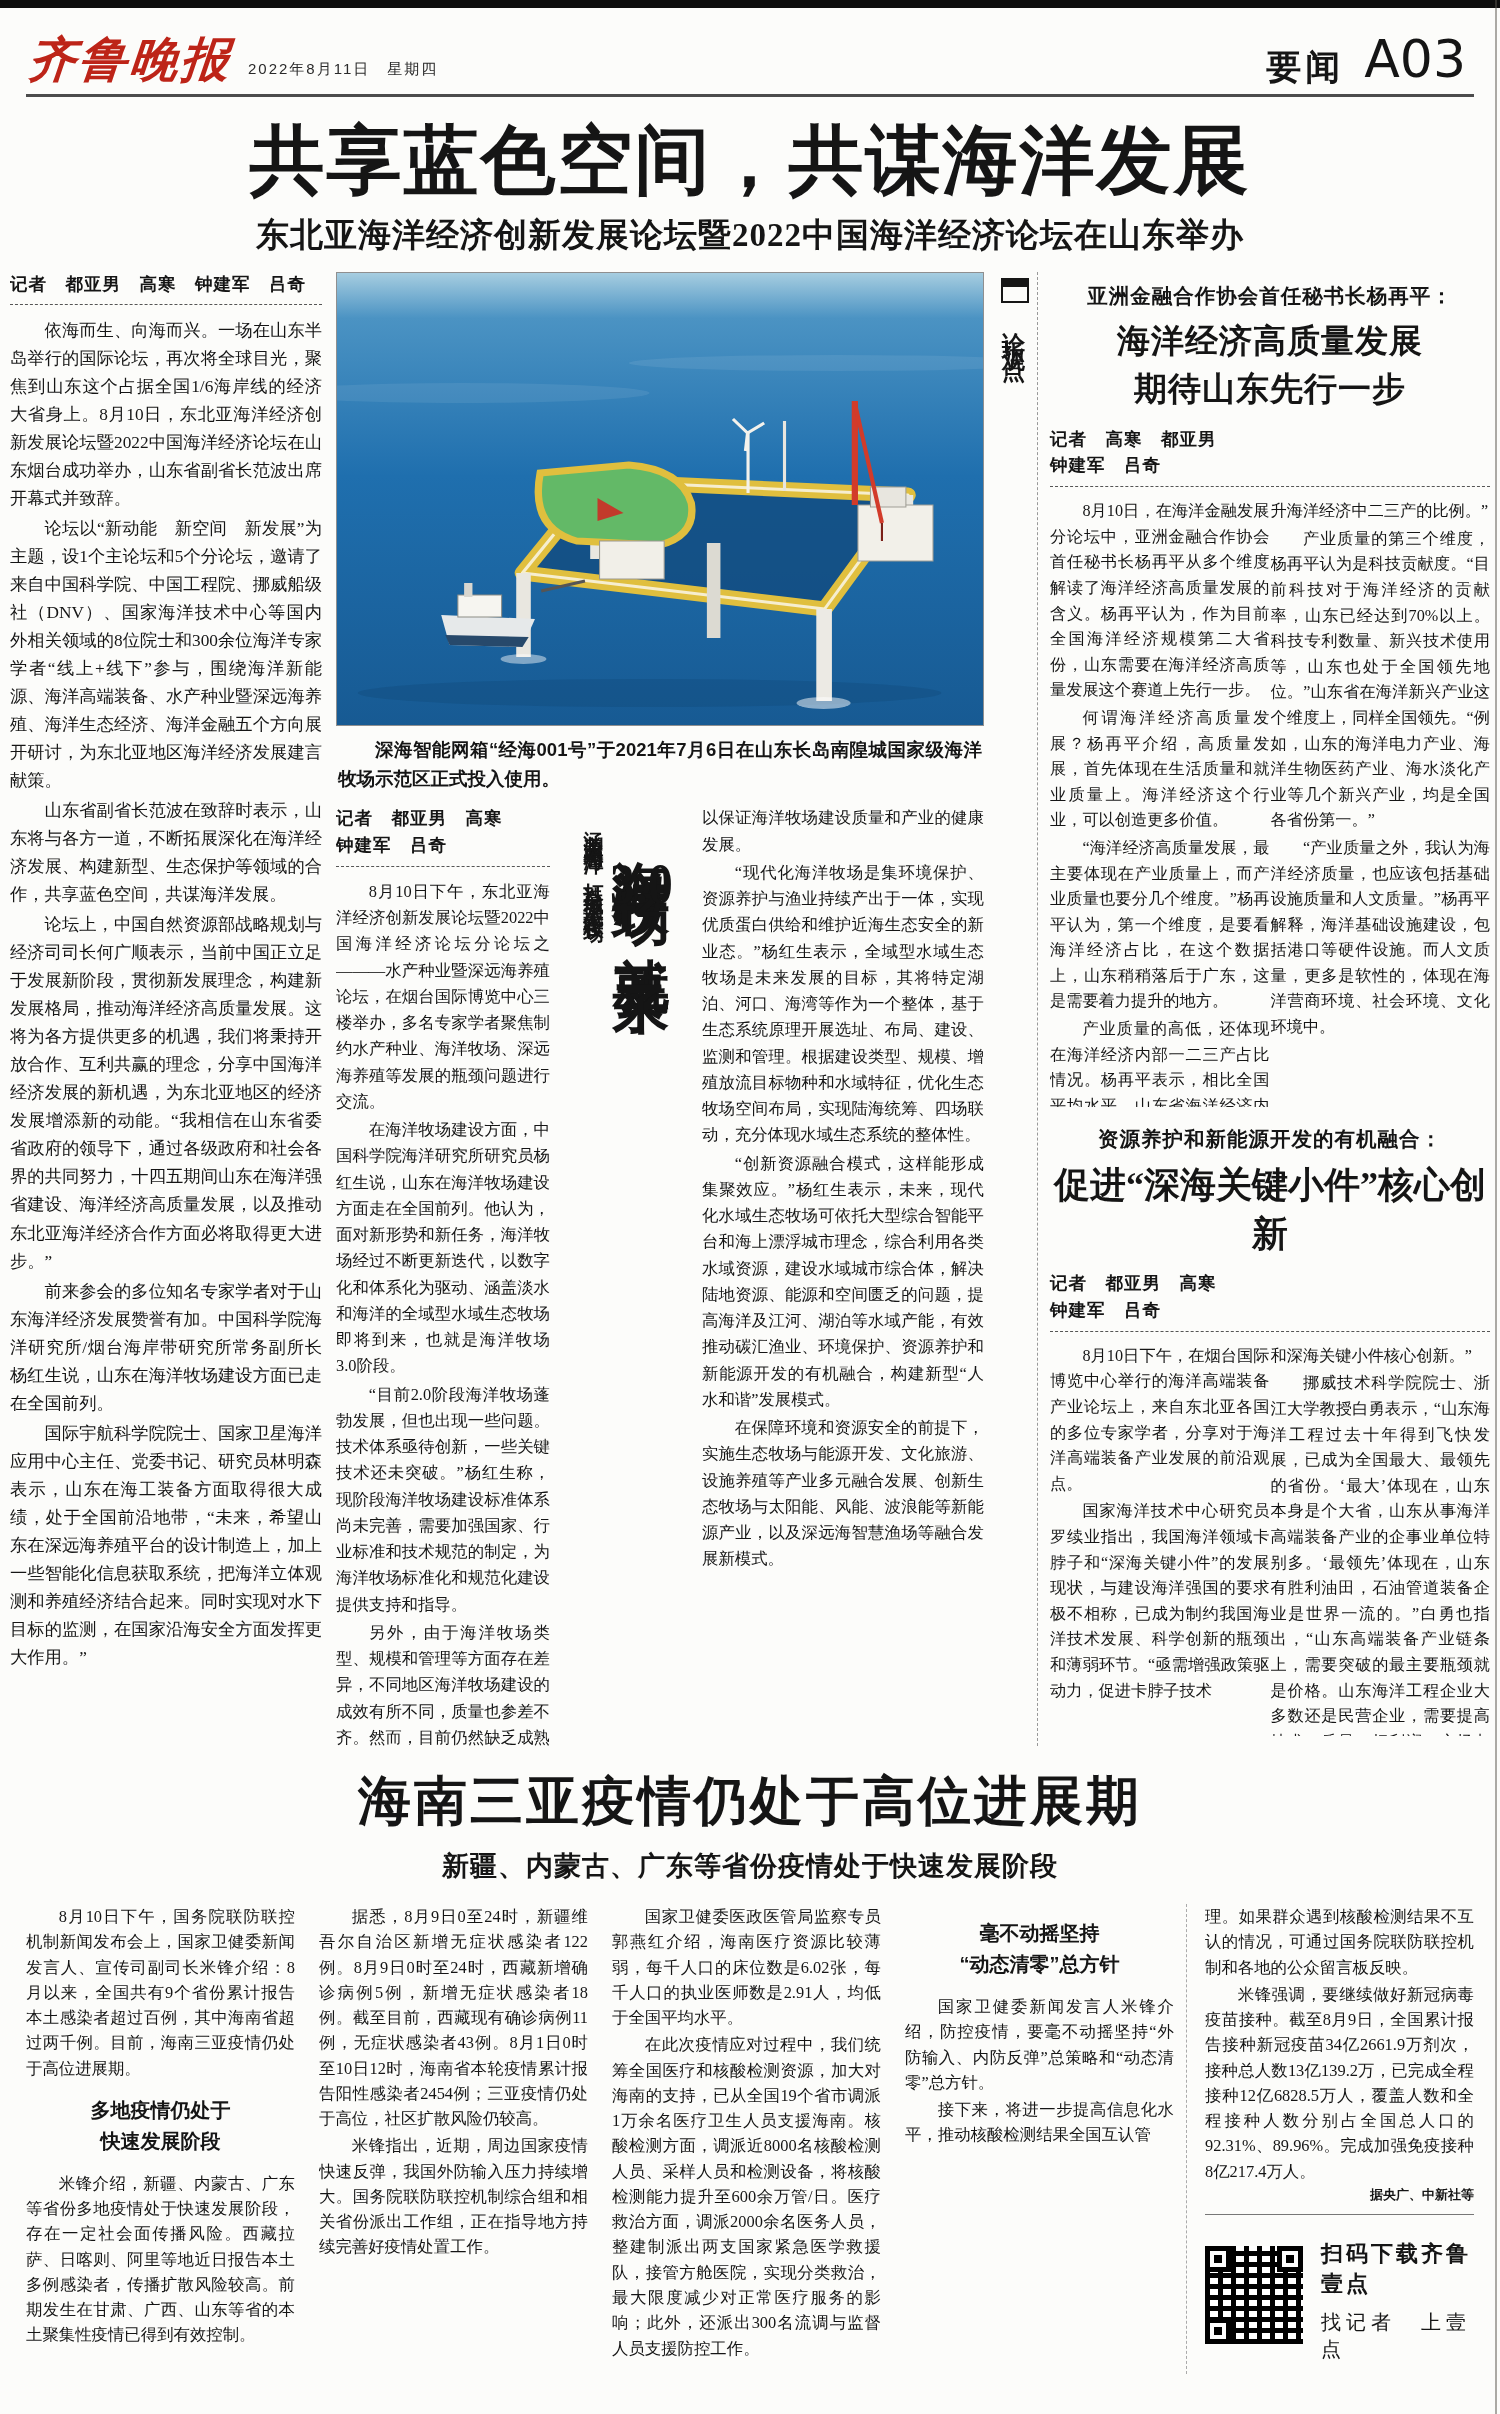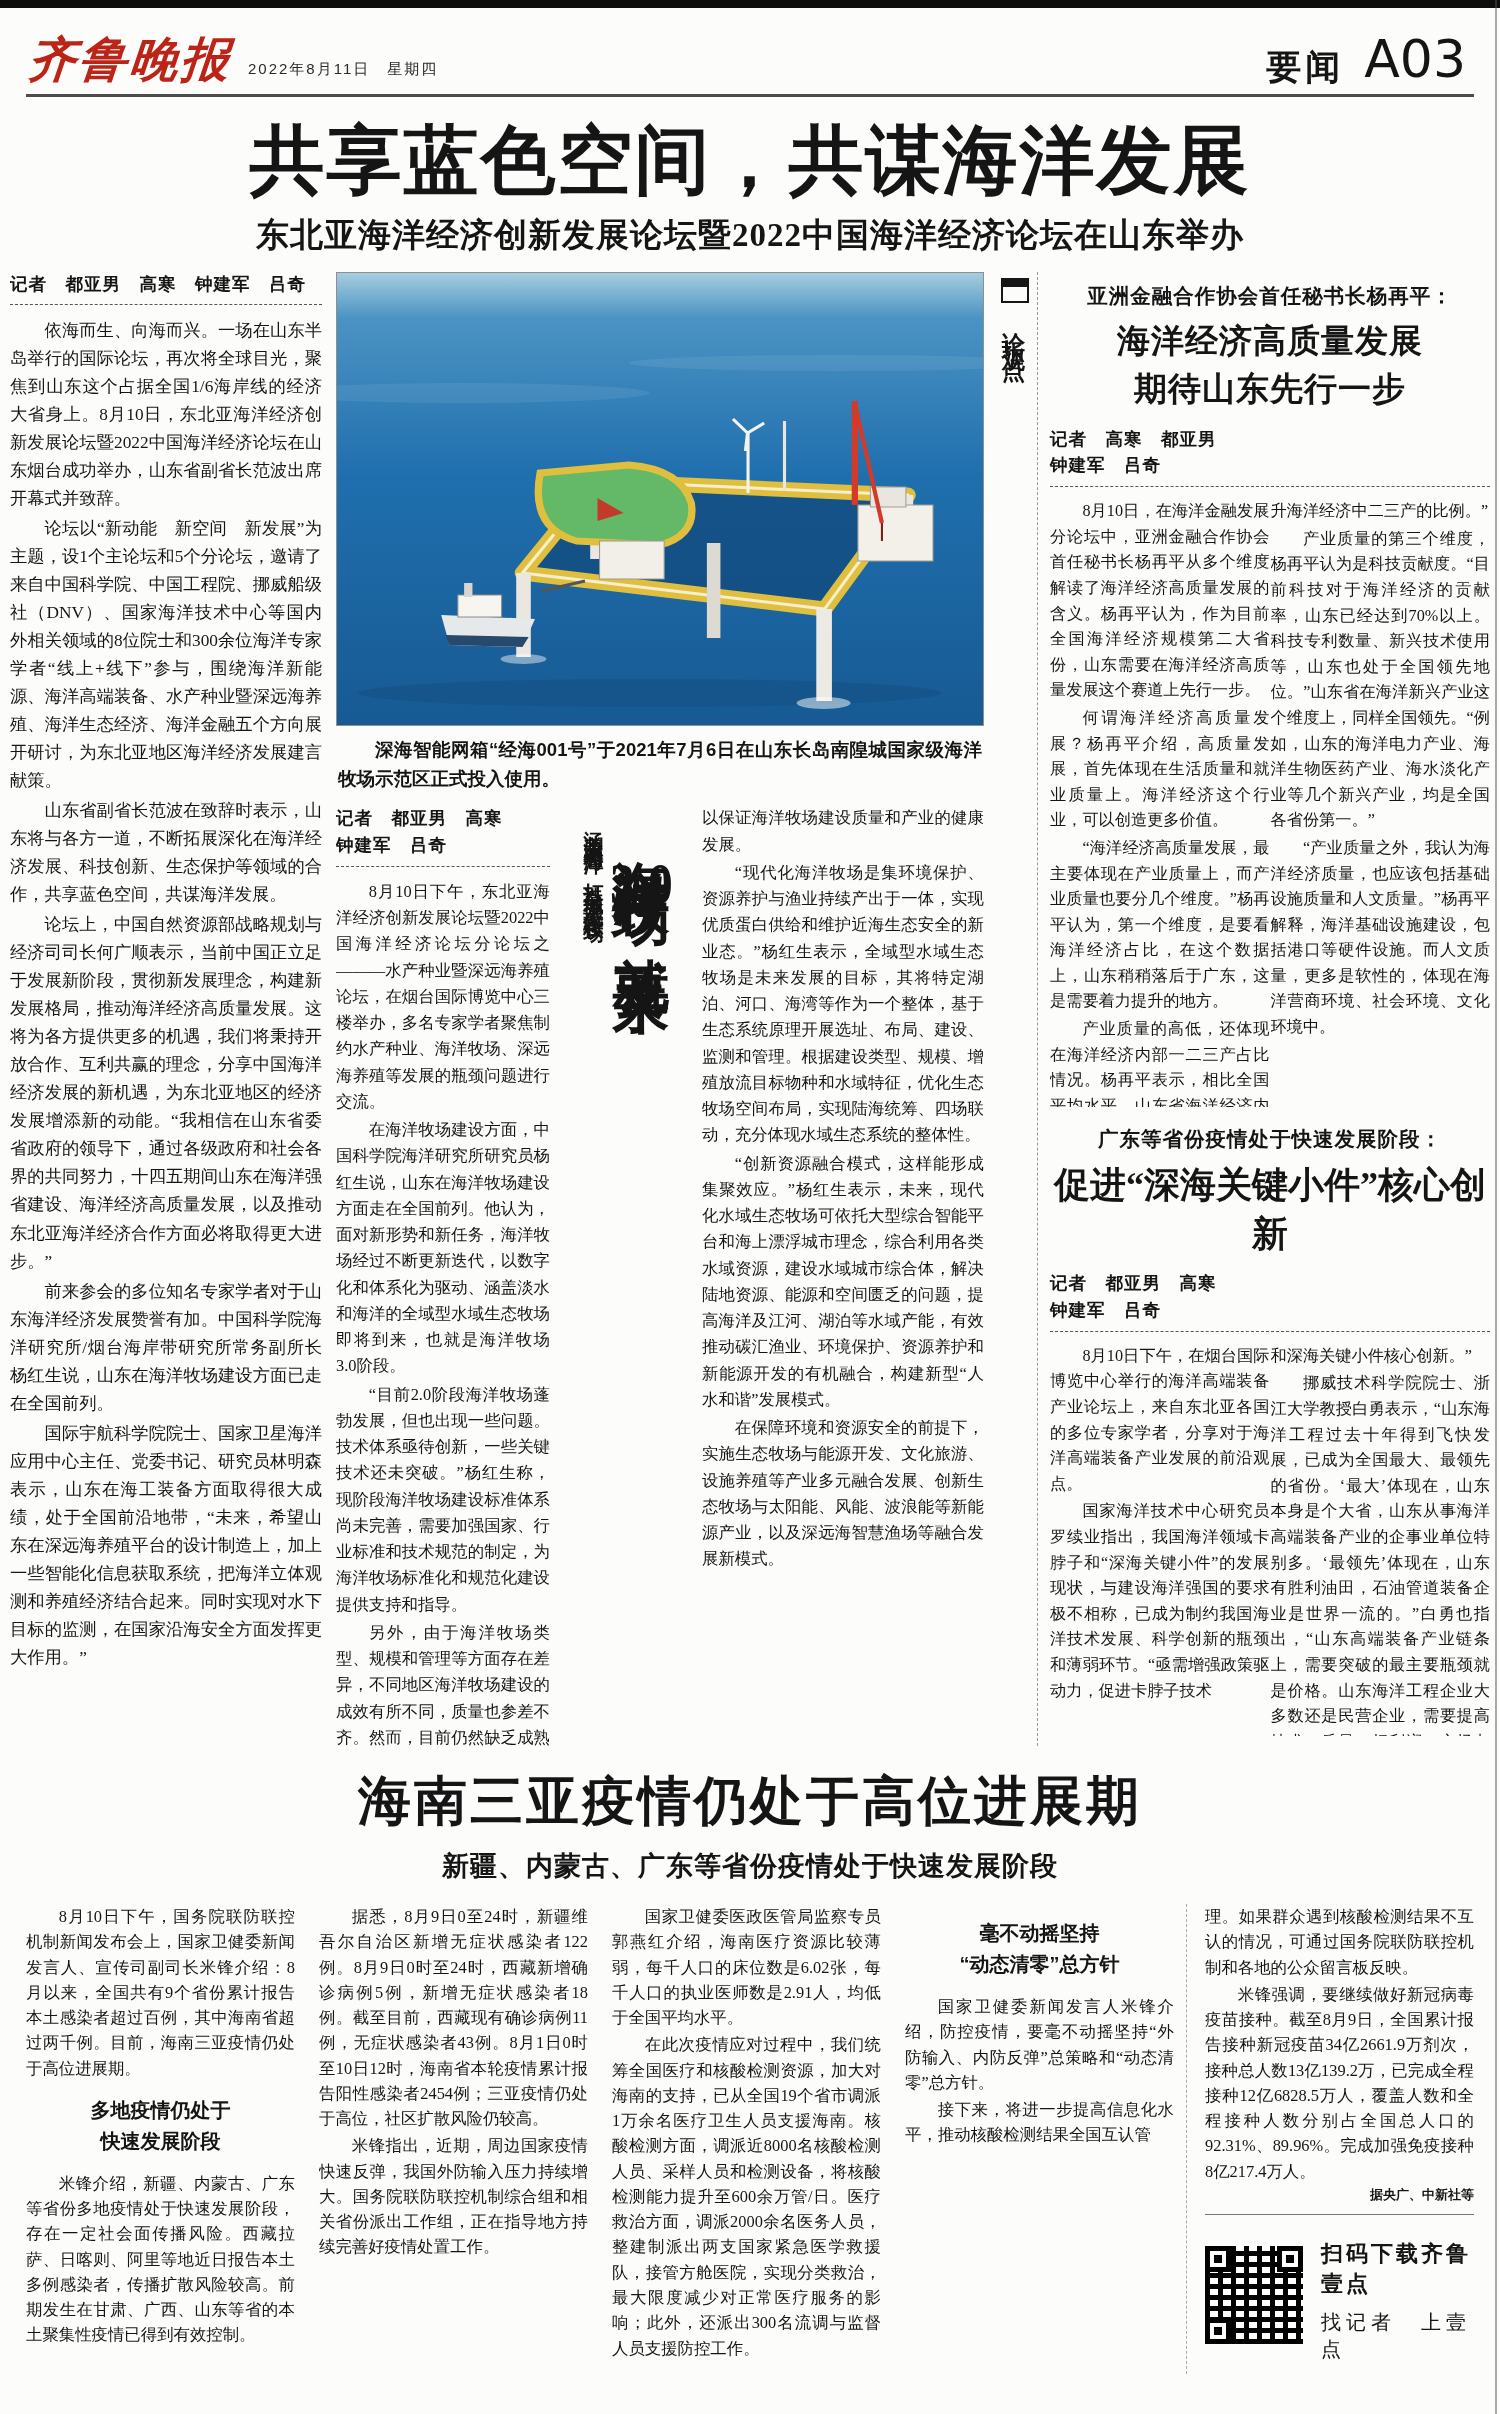--- a/index.html
+++ b/index.html
@@ -115,21 +115,21 @@
     <h2>东北亚海洋经济创新发展论坛暨2022中国海洋经济论坛在山东举办</h2>
   </section>
 
   <main class="top-grid">
 
     <aside class="col-left">
       <div class="byline">记者　都亚男　高寒　钟建军　吕奇</div>
       <div>
           <div class="li-p">依海而生、向海而兴。一场在山东半岛举行的国际论坛，再次将全球目光，聚焦到山东这个占据全国1/6海岸线的经济大省身上。8月10日，东北亚海洋经济创新发展论坛暨2022中国海洋经济论坛在山东烟台成功举办，山东省副省长范波出席开幕式并致辞。</div>
           <div class="li-p">论坛以“新动能　新空间　新发展”为主题，设1个主论坛和5个分论坛，邀请了来自中国科学院、中国工程院、挪威船级社（DNV）、国家海洋技术中心等国内外相关领域的8位院士和300余位海洋专家学者“线上+线下”参与，围绕海洋新能源、海洋高端装备、水产种业暨深远海养殖、海洋生态经济、海洋金融五个方向展开研讨，为东北亚地区海洋经济发展建言献策。</div>
-          <div class="li-p">山东省副省长范波在致辞时表示，山东将与各方一道，不断拓展深化在海洋经济发展、科技创新、生态保护等领域的合作，共享蓝色空间，共谋海洋发展。</div>
+          <div class="li-p">山东省副省长范波在致辞时表示，山东将与各方一道，不断拓展深化在海洋经济发展、构建新型、生态保护等领域的合作，共享蓝色空间，共谋海洋发展。</div>
           <div class="li-p">论坛上，中国自然资源部战略规划与经济司司长何广顺表示，当前中国正立足于发展新阶段，贯彻新发展理念，构建新发展格局，推动海洋经济高质量发展。这将为各方提供更多的机遇，我们将秉持开放合作、互利共赢的理念，分享中国海洋经济发展的新机遇，为东北亚地区的经济发展增添新的动能。“我相信在山东省委省政府的领导下，通过各级政府和社会各界的共同努力，十四五期间山东在海洋强省建设、海洋经济高质量发展，以及推动东北亚海洋经济合作方面必将取得更大进步。”</div>
           <div class="li-p">前来参会的多位知名专家学者对于山东海洋经济发展赞誉有加。中国科学院海洋研究所/烟台海岸带研究所常务副所长杨红生说，山东在海洋牧场建设方面已走在全国前列。</div>
           <div class="li-p">国际宇航科学院院士、国家卫星海洋应用中心主任、党委书记、研究员林明森表示，山东在海工装备方面取得很大成绩，处于全国前沿地带，“未来，希望山东在深远海养殖平台的设计制造上，加上一些智能化信息获取系统，把海洋立体观测和养殖经济结合起来。同时实现对水下目标的监测，在国家沿海安全方面发挥更大作用。”</div>
         </div>
     </aside>
 
     <section class="col-mid">
       <figure>
         <div class="photo-wrap">
           <svg viewBox="0 0 620 452" width="646" height="452" preserveAspectRatio="none">
@@ -228,21 +228,21 @@
               </div>
             <div class="op-col">
                 <div class="li-cont">升海洋经济中二三产的比例。”</div>
                 <div class="li-p">产业质量的第三个维度，杨再平认为是科技贡献度。“目前科技对于海洋经济的贡献率，山东已经达到70%以上。科技专利数量、新兴技术使用等，山东也处于全国领先地位。”山东省在海洋新兴产业这个维度上，同样全国领先。“例如，山东的海洋电力产业、海洋生物医药产业、海水淡化产业等几个新兴产业，均是全国各省份第一。”</div>
                 <div class="li-p">“产业质量之外，我认为海洋经济质量，也应该包括基础设施质量和人文质量。”杨再平解释，海洋基础设施建设，包括港口等硬件设施。而人文质量，更多是软性的，体现在海洋营商环境、社会环境、文化环境中。</div>
               </div>
           </div>
         </article>
 
         <article class="op-art2">
-          <div class="kicker">广东等省份疫情处于快速发展阶段：</div>
+          <div class="kicker">资源养护和新能源开发的有机融合：</div>
           <div class="op-head2">促进“深海关键小件”核心创新</div>
           <div class="byline">
             <div>记者　都亚男　高寒</div>
             <div>钟建军　吕奇</div>
           </div>
           <div class="op-cols a2">
             <div class="op-col">
                 <div class="li-p">8月10日下午，在烟台国际博览中心举行的海洋高端装备产业论坛上，来自东北亚各国的多位专家学者，分享对于海洋高端装备产业发展的前沿观点。</div>
                 <div class="li-p">国家海洋技术中心研究员罗续业指出，我国海洋领域卡脖子和“深海关键小件”的发展现状，与建设海洋强国的要求极不相称，已成为制约我国海洋技术发展、科学创新的瓶颈和薄弱环节。“亟需增强政策驱动力，促进卡脖子技术</div>
               </div>

